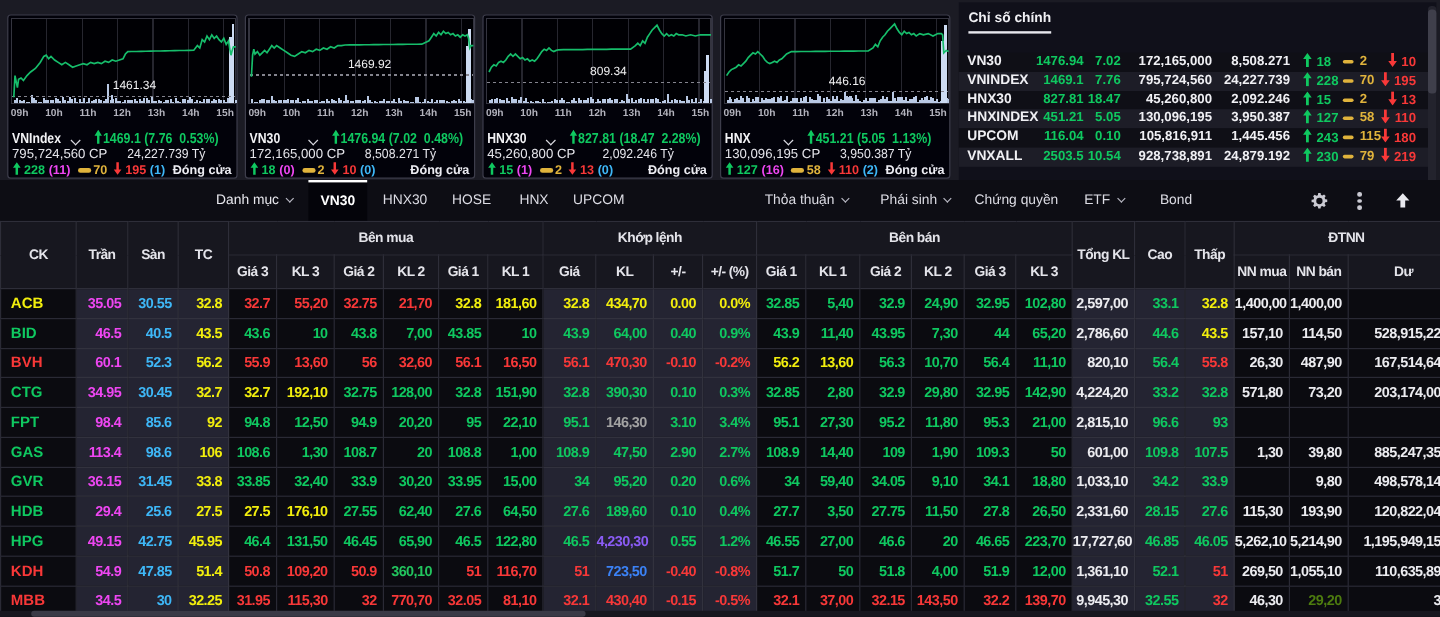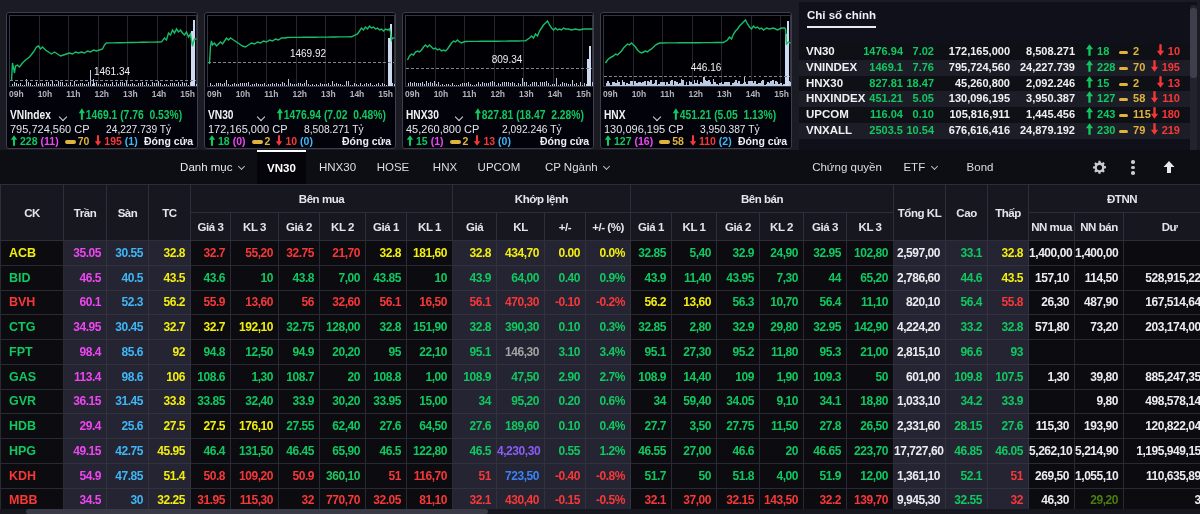--- a/index.html
+++ b/index.html
@@ -719,21 +719,21 @@
           <span class="da"><span style="display:inline-block;width:9px;height:3px;border-radius:2px;background:#e0b33c;vertical-align:1px"></span>&nbsp;<span class="ytx">115</span></span>
           <span class="dna"><svg width="9" height="12" viewBox="0 0 10 13" style="vertical-align:-1px">
               <path d="M5 13 L9 7.4 L6.3 7.4 L6.3 0 L3.7 0 L3.7 7.4 L1 7.4 Z" fill="#f83838"></path>
             </svg>&nbsp;180</span>
         </span>
       </div>
       <div class="idxrow even" style="top:121.0px">
         <span class="n">VNXALL</span>
         <span class="v1">2503.5</span>
         <span class="v2">10.54</span>
-        <span class="v3">676,616,416</span>
+        <span class="v3">928,738,891</span>
         <span class="v4">24,879.192</span>
         <span class="g5">
           <span class="ua"><svg width="9" height="12" viewBox="0 0 10 13" style="vertical-align:-1px">
               <path d="M5 0 L9 5.6 L6.3 5.6 L6.3 13 L3.7 13 L3.7 5.6 L1 5.6 Z" fill="#0fc860"></path>
             </svg>&nbsp;230</span>
           <span class="da"><span style="display:inline-block;width:9px;height:3px;border-radius:2px;background:#e0b33c;vertical-align:1px"></span>&nbsp;<span class="ytx">79</span></span>
           <span class="dna"><svg width="9" height="12" viewBox="0 0 10 13" style="vertical-align:-1px">
               <path d="M5 13 L9 7.4 L6.3 7.4 L6.3 0 L3.7 0 L3.7 7.4 L1 7.4 Z" fill="#f83838"></path>
             </svg>&nbsp;219</span>
         </span>
@@ -743,21 +743,22 @@
       <div class="vthumb"></div>
     </div>
 </div>
 <div class="nav">
 <div class="navitem" style="left:176px;width:72px">Danh mục&nbsp;&nbsp;<span style="display:inline-block;width:5px;height:5px;border-right:1.5px solid #b9b9c4;border-bottom:1.5px solid #b9b9c4;transform:rotate(45deg);vertical-align:2px"></span></div>
 <div class="tab active" style="left:257px;width:49px">VN30</div>
 <div class="tab" style="left:314px;width:47px">HNX30</div>
 <div class="tab" style="left:372px;width:42px">HOSE</div>
 <div class="tab" style="left:428px;width:34px">HNX</div>
 <div class="tab" style="left:475px;width:48px">UPCOM</div>
-<div class="tab" style="left:538px;width:78px">CP Ngành&nbsp;&nbsp;<span style="display:inline-block;width:5px;height:5px;border-right:1.5px solid #b9b9c4;border-bottom:1.5px solid #b9b9c4;transform:rotate(45deg);vertical-align:2px"></span></div>
+<div class="tab" style="left:629px;width:86px">Thỏa thuận&nbsp;&nbsp;<span style="display:inline-block;width:5px;height:5px;border-right:1.5px solid #b9b9c4;border-bottom:1.5px solid #b9b9c4;transform:rotate(45deg);vertical-align:2px"></span></div>
+<div class="tab" style="left:726px;width:74px">Phái sinh&nbsp;&nbsp;<span style="display:inline-block;width:5px;height:5px;border-right:1.5px solid #b9b9c4;border-bottom:1.5px solid #b9b9c4;transform:rotate(45deg);vertical-align:2px"></span></div>
 <div class="tab" style="left:812px;width:70px">Chứng quyền</div>
 <div class="tab" style="left:898px;width:44px">ETF&nbsp;&nbsp;<span style="display:inline-block;width:5px;height:5px;border-right:1.5px solid #b9b9c4;border-bottom:1.5px solid #b9b9c4;transform:rotate(45deg);vertical-align:2px"></span></div>
 <div class="tab" style="left:962px;width:36px">Bond</div>
 <svg class="gear" width="15" height="15" viewBox="0 0 20 20">
       <path fill="#c9c9d2" d="M10 6.5A3.5 3.5 0 1 0 10 13.5 3.5 3.5 0 1 0 10 6.5 M8.7 1h2.6l.4 2.2 1.6.7 1.9-1.2 1.8 1.8-1.2 1.9.7 1.6 2.2.4v2.6l-2.2.4-.7 1.6 1.2 1.9-1.8 1.8-1.9-1.2-1.6.7-.4 2.2H8.7l-.4-2.2-1.6-.7-1.9 1.2-1.8-1.8 1.2-1.9-.7-1.6L1.3 11.3V8.7l2.2-.4.7-1.6-1.2-1.9 1.8-1.8 1.9 1.2 1.6-.7z" fill-rule="evenodd"></path>
     </svg>
 <div class="dots">
       <i></i>
       <i></i>
       <i></i>

